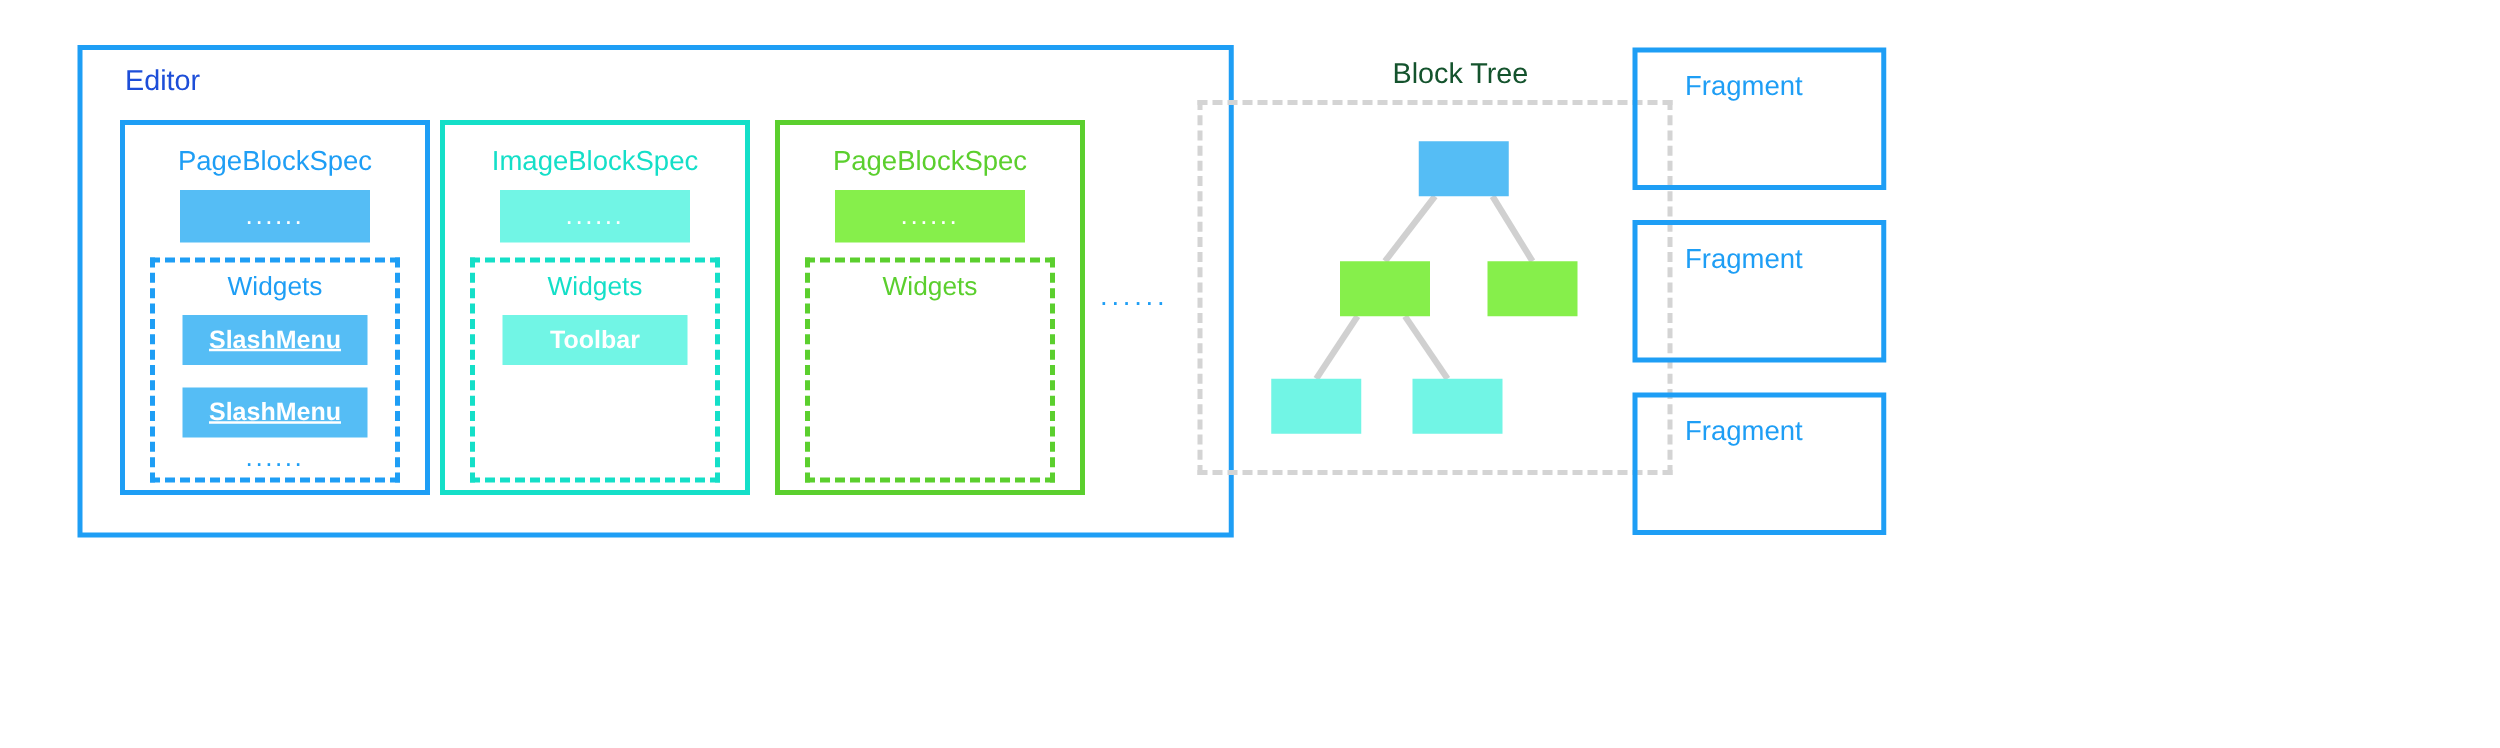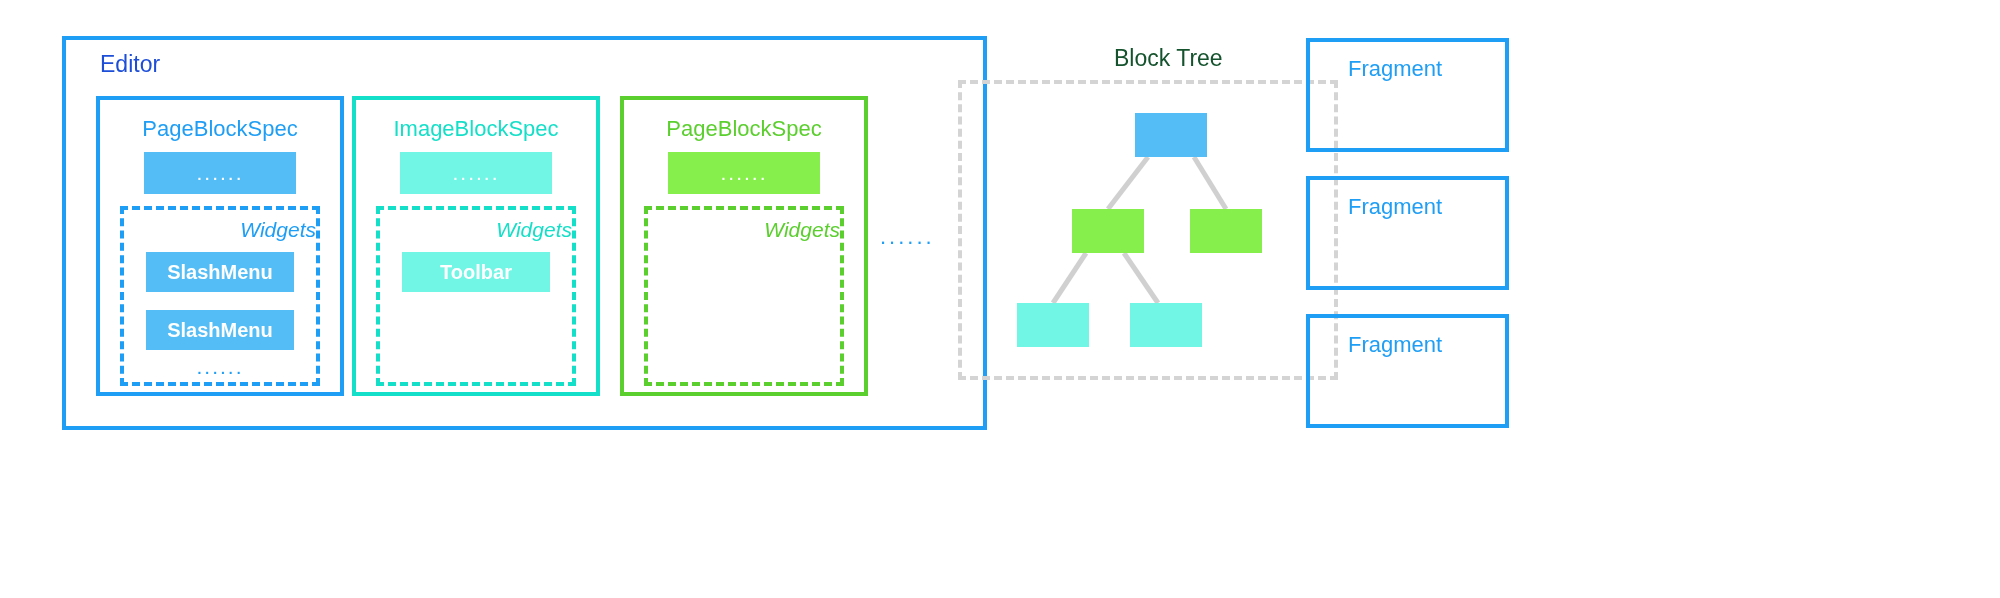--- a/index.html
+++ b/index.html
@@ -100,44 +100,43 @@
   }
   .spec-card.blue  .widgets-box { border-color: #1E9EF5; }
   .spec-card.cyan  .widgets-box { border-color: #14DFC8; }
   .spec-card.green .widgets-box { border-color: #5BCF2E; }
 
   .widgets-title {
     position: absolute;
     left: 0;
     top: 8px;
     width: 100%;
-    text-align: right;
+    text-align: center;
     font-size: 21px;
     white-space: nowrap;
-    font-style: italic;
   }
   .spec-card.blue  .widgets-title { color: #1E9EF5; }
   .spec-card.cyan  .widgets-title { color: #14DFC8; }
   .spec-card.green .widgets-title { color: #5BCF2E; }
 
   .widget-chip {
     position: absolute;
     left: 50%;
     transform: translateX(-50%);
     width: 148px;
     height: 40px;
     display: flex;
     align-items: center;
     justify-content: center;
     font-size: 20px;
     font-weight: bold;
     color: #ffffff;
     white-space: nowrap;
   }
-  .spec-card.blue  .widget-chip { background: #55BDF5; }
+  .spec-card.blue  .widget-chip { background: #55BDF5; text-decoration: underline; }
   .spec-card.cyan  .widget-chip { background: #71F5E5; }
 
   .widget-chip.slot-0 { top: 42px; }
   .widget-chip.slot-1 { top: 100px; }
 
   .widgets-ellipsis {
     position: absolute;
     left: 0;
     top: 145px;
     width: 100%;

